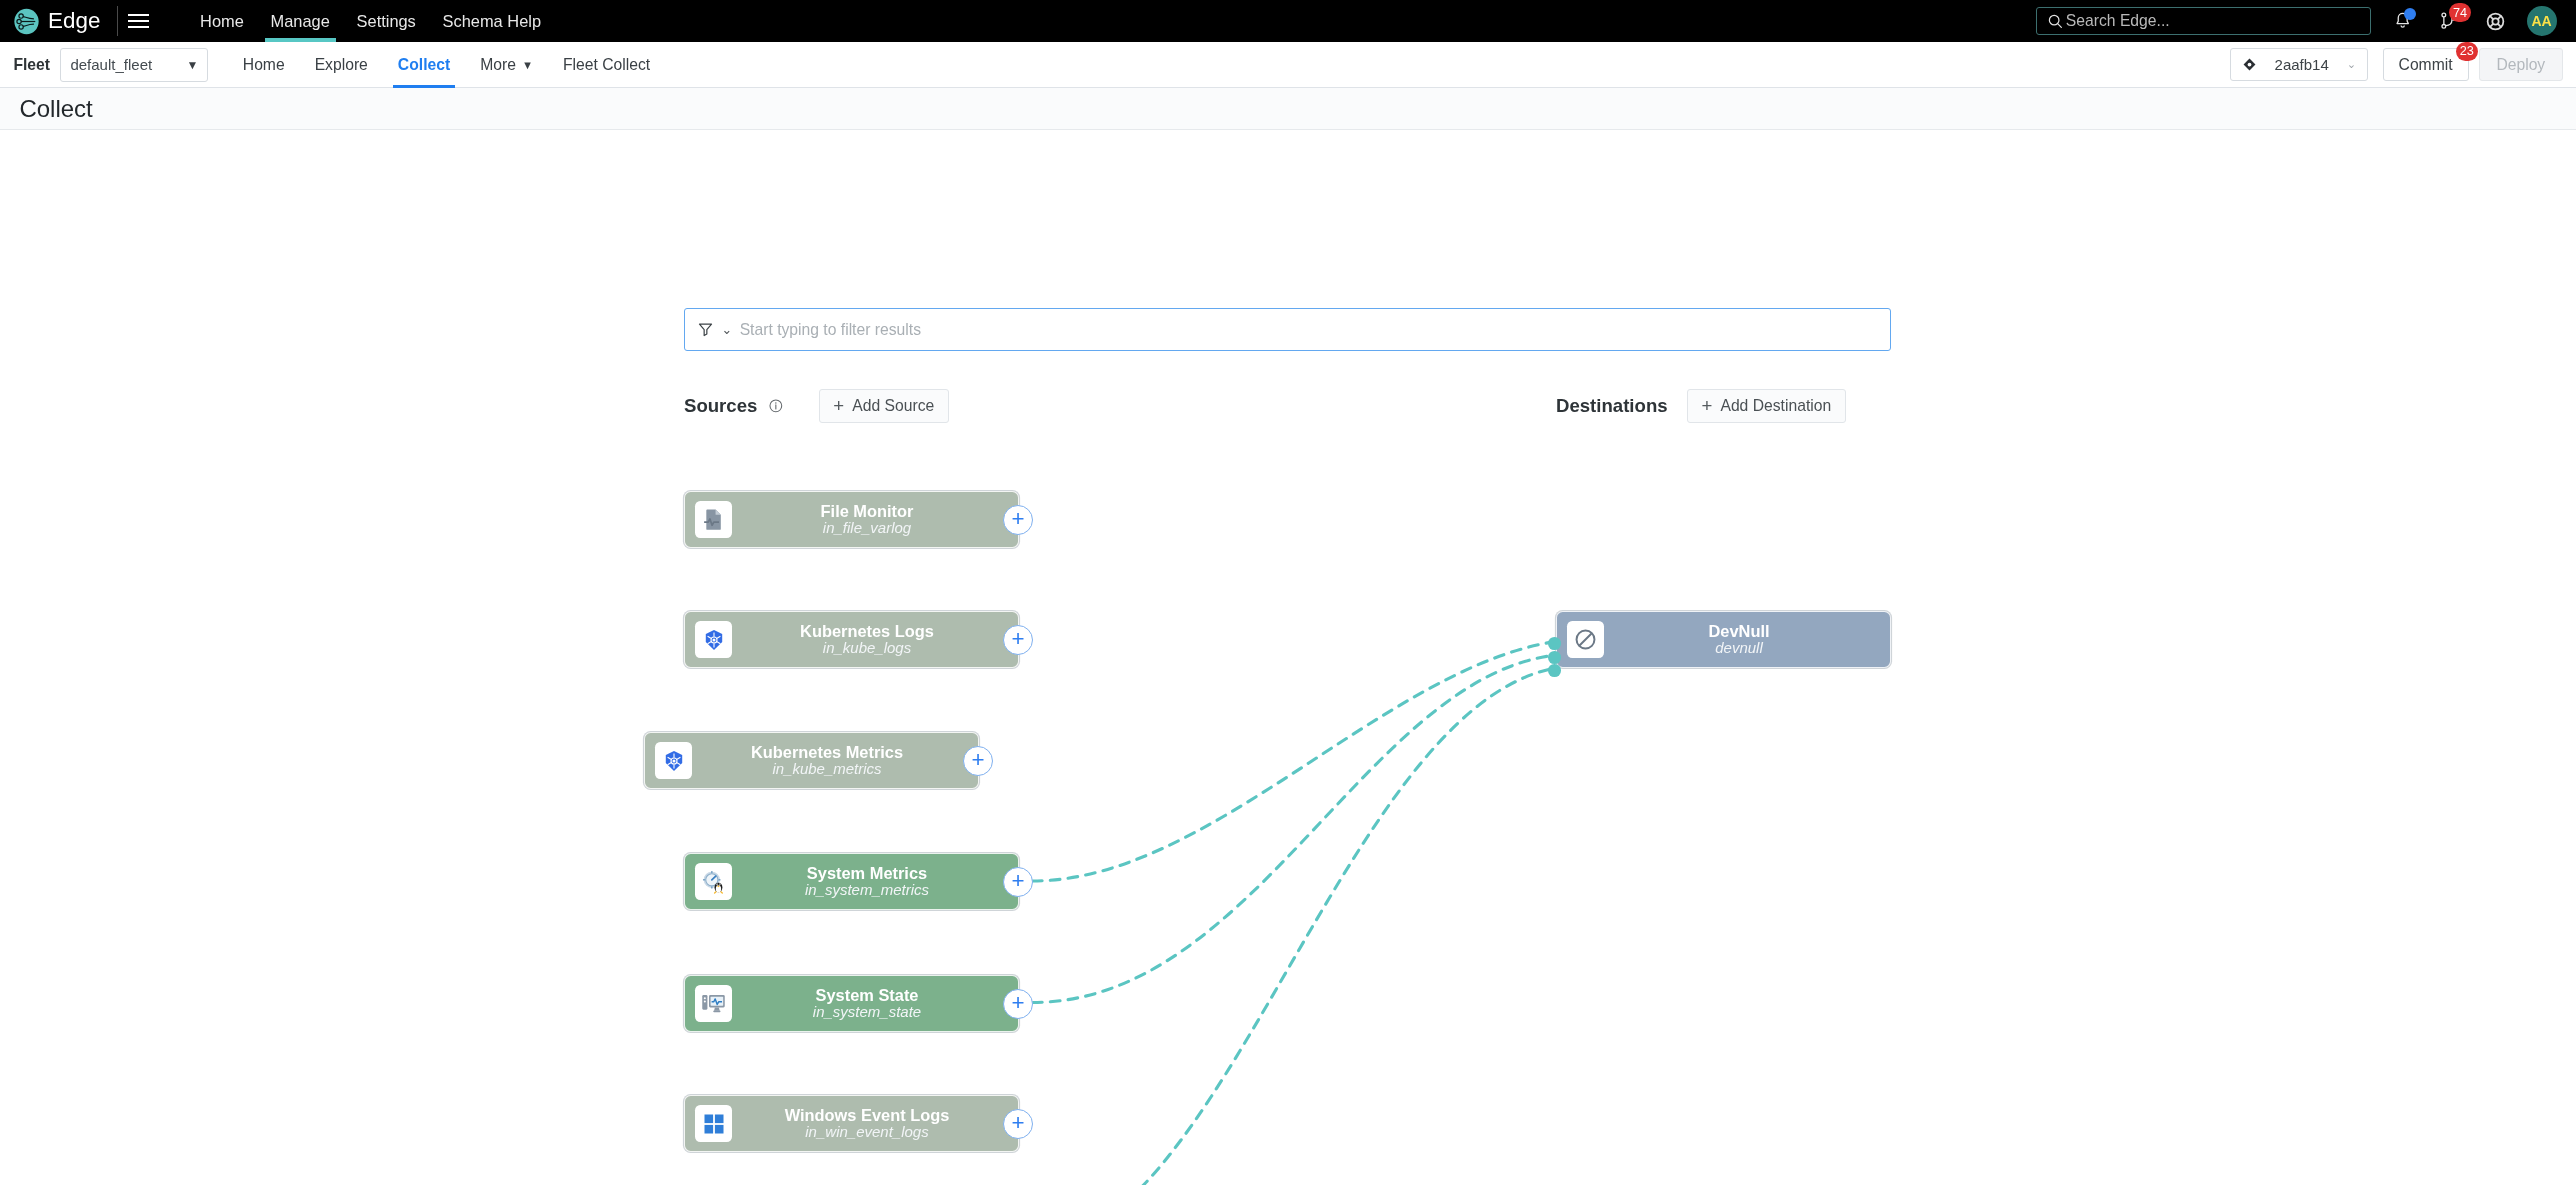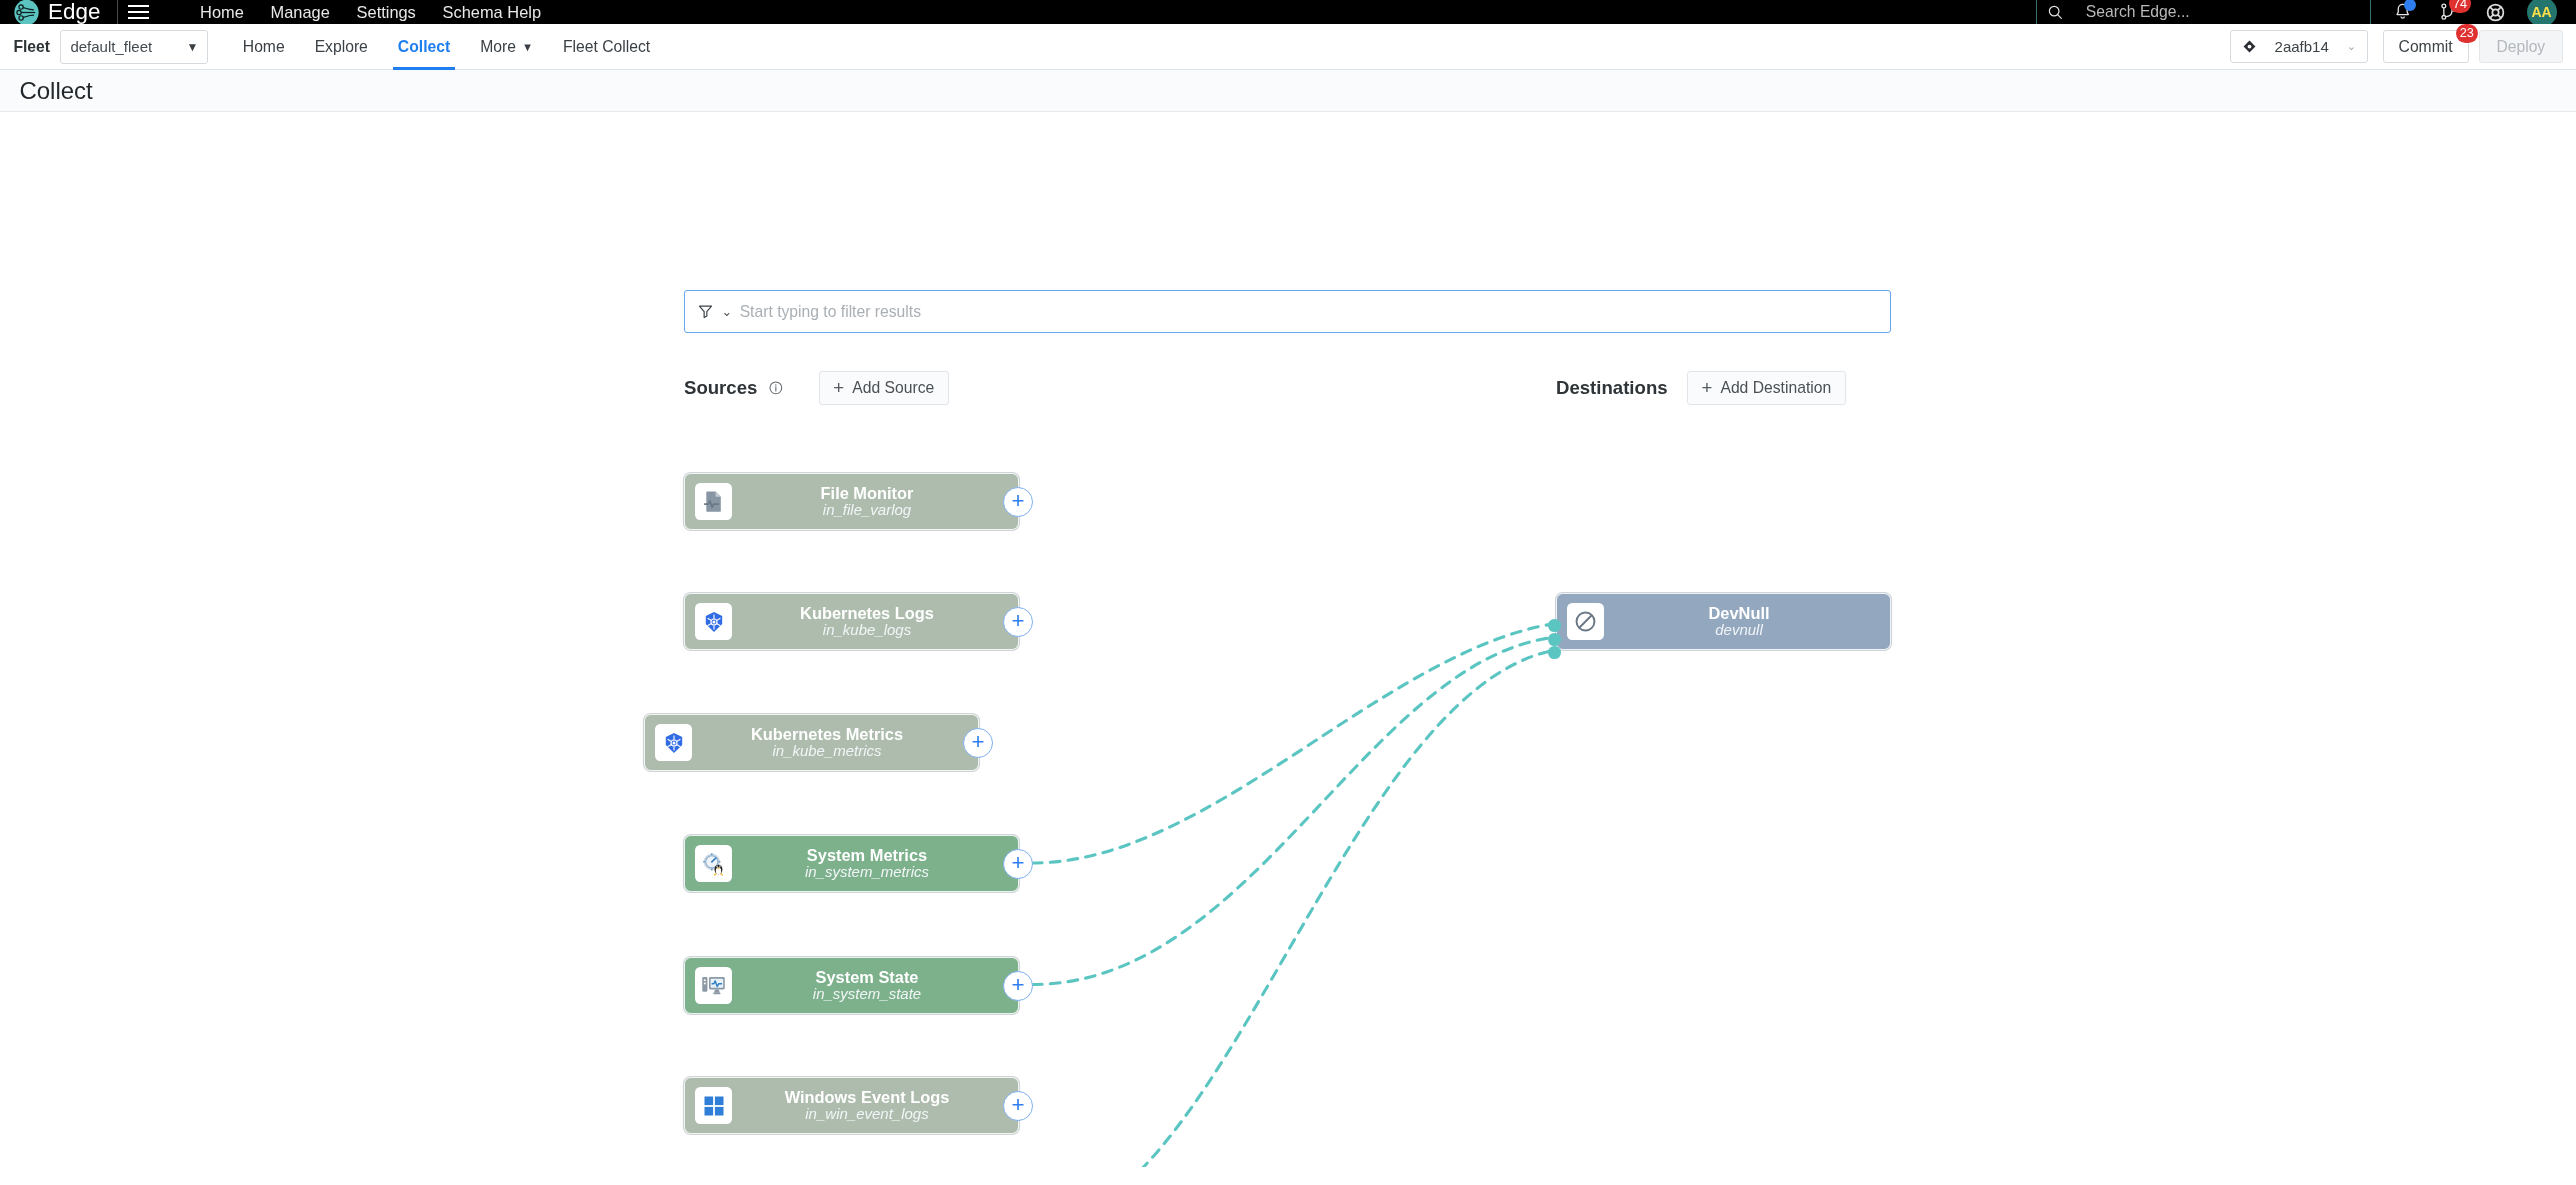--- a/index.html
+++ b/index.html
@@ -5,21 +5,21 @@
   * { box-sizing: border-box; margin: 0; padding: 0; }
   html, body {
     width: 2576px; height: 1185px;
     font-family: "Liberation Sans", sans-serif;
     background: #ffffff;
     overflow: hidden;
   }
 
   
   .topbar {
-    height: 24px; background: #000000;
+    height: 42px; background: #000000;
     display: flex; align-items: center;
     position: relative;
   }
   .brand { display: flex; align-items: center; gap: 7.5px; padding: 0 16.4px 0 13.4px; height: 42px; }
   .brand-logo { width: 27px; height: 27px; flex: 0 0 27px; }
   .brand-name { color: #fff; font-size: 22.4px; font-weight: 400; letter-spacing: 0.1px; }
   .brand-sep { width: 0.7px; height: 30px; background: #4a4a4a; }
   .hamburger { width: 42px; height: 42px; display: flex; flex-direction: column;
     align-items: center; justify-content: center; gap: 4.5px; cursor: pointer; }
   .hamburger i { display: block; width: 21px; height: 1.9px; background: #fff; }
@@ -30,21 +30,21 @@
   }
   .topnav-item.active::after {
     content: ""; position: absolute; left: 7.5px; right: 7.5px; bottom: 0;
     height: 3.7px; background: #57c7c4;
   }
   .topbar-right {
     margin-left: auto; display: flex; align-items: center; gap: 16.4px; padding-right: 19.4px;
   }
   .search-box {
     width: 335px; height: 28px; border: 0.7px solid #3c6f6f; border-radius: 3px;
-    display: flex; align-items: center; gap: 22px; padding: 0 10.4px; background: #000;
+    display: flex; align-items: center; gap: 2px; padding: 0 10.4px; background: #000;
   }
   .search-box span.ph { color: #b9b9b9; font-size: 15.7px; }
   .icon-btn { position: relative; width: 30px; height: 30px;
     display: flex; align-items: center; justify-content: center; cursor: pointer; }
   .badge-dot {
     position: absolute; top: 1.5px; right: 1.5px; width: 12px; height: 12px;
     border-radius: 50%; background: #2f7ef0;
   }
   .badge-num {
     position: absolute; top: -3px; right: -7.5px; min-width: 22.4px; height: 19.4px;

